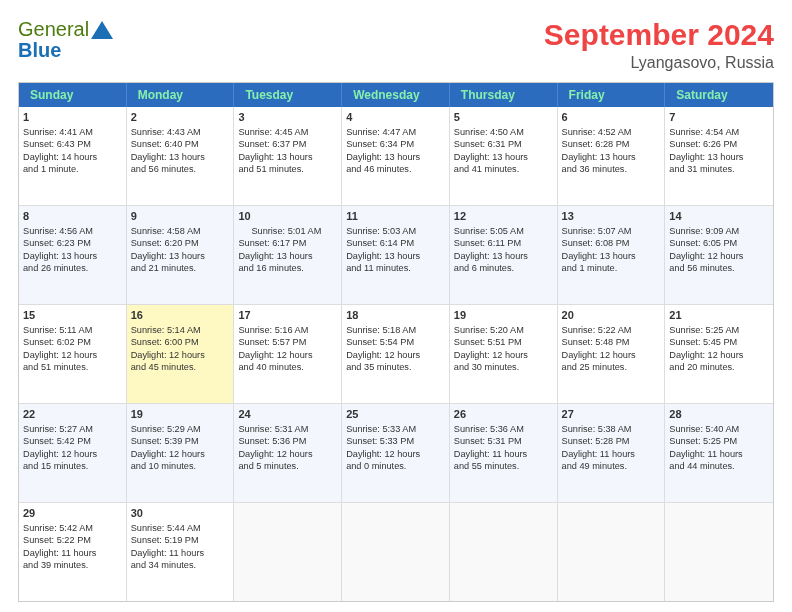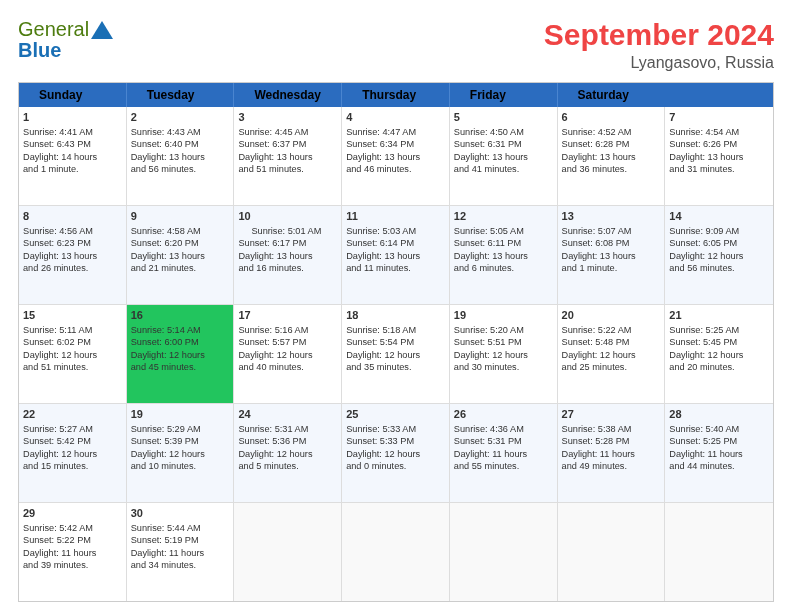--- a/index.html
+++ b/index.html
@@ -51,24 +51,24 @@
       display: flex;
       flex-direction: column;
       border: 1px solid #ccc;
     }
     .cal-header-row {
       display: grid;
       grid-template-columns: repeat(7, 1fr);
       background: #2b6cbf;
     }
     .cal-header-cell {
-      color: #000000;
+      color: #86efac;
       font-size: 12px;
       font-weight: bold;
-      padding: 5px 20px;
+      padding: 5px 11px;
       text-align: left;
       border-right: 1px solid #4a85d0;
     }
     .cal-header-cell:last-child { border-right: none; }
     .cal-body {
       flex: 1;
       display: flex;
       flex-direction: column;
     }
     .cal-row {
@@ -123,20 +123,21 @@
     </div>
     <div class="title-area">
       <div class="month-title">September 2024</div>
       <div class="location">Lyangasovo, Russia</div>
     </div>
   </div>
 
   <div class="calendar">
     <div class="cal-header-row">
       <div class="cal-header-cell">Sunday</div>
+      <div class="cal-header-cell">Monday</div>
       <div class="cal-header-cell">Tuesday</div>
       <div class="cal-header-cell">Wednesday</div>
       <div class="cal-header-cell">Thursday</div>
       <div class="cal-header-cell">Friday</div>
       <div class="cal-header-cell">Saturday</div>
     </div>
     <div class="cal-body" id="cal-body">
     <div class="cal-row">
           <div class="cal-cell" style="background: rgb(255, 255, 255);"><span class="day-num">1</span><span style="white-space: pre-line;">Sunrise: 4:41 AM
 Sunset: 6:43 PM
@@ -195,21 +196,21 @@
           <div class="cal-cell" style="background: rgb(243, 247, 253);"><span class="day-num">14</span><span style="white-space: pre-line;">Sunrise: 9:09 AM
 Sunset: 6:05 PM
 Daylight: 12 hours
 and 56 minutes.</span></div>
         </div>
         <div class="cal-row">
           <div class="cal-cell" style="background: rgb(255, 255, 255);"><span class="day-num">15</span><span style="white-space: pre-line;">Sunrise: 5:11 AM
 Sunset: 6:02 PM
 Daylight: 12 hours
 and 51 minutes.</span></div>
-          <div class="cal-cell" style="background: #22c55e;"><span class="day-num">16</span><span style="white-space: pre-line;">Sunrise: 5:14 AM
+          <div class="cal-cell" style="background: #fef9c3;"><span class="day-num">16</span><span style="white-space: pre-line;">Sunrise: 5:14 AM
 Sunset: 6:00 PM
 Daylight: 12 hours
 and 45 minutes.</span></div>
           <div class="cal-cell" style="background: rgb(255, 255, 255);"><span class="day-num">17</span><span style="white-space: pre-line;">Sunrise: 5:16 AM
 Sunset: 5:57 PM
 Daylight: 12 hours
 and 40 minutes.</span></div>
           <div class="cal-cell" style="background: rgb(255, 255, 255);"><span class="day-num">18</span><span style="white-space: pre-line;">Sunrise: 5:18 AM
 Sunset: 5:54 PM
 Daylight: 12 hours
@@ -237,21 +238,21 @@
 Daylight: 12 hours
 and 10 minutes.</span></div>
           <div class="cal-cell" style="background: rgb(243, 247, 253);"><span class="day-num">24</span><span style="white-space: pre-line;">Sunrise: 5:31 AM
 Sunset: 5:36 PM
 Daylight: 12 hours
 and 5 minutes.</span></div>
           <div class="cal-cell" style="background: rgb(243, 247, 253);"><span class="day-num">25</span><span style="white-space: pre-line;">Sunrise: 5:33 AM
 Sunset: 5:33 PM
 Daylight: 12 hours
 and 0 minutes.</span></div>
-          <div class="cal-cell" style="background: rgb(243, 247, 253);"><span class="day-num">26</span><span style="white-space: pre-line;">Sunrise: 4:36 AM
+          <div class="cal-cell" style="background: rgb(243, 247, 253);"><span class="day-num">26</span><span style="white-space: pre-line;">Sunrise: 5:36 AM
 Sunset: 5:31 PM
 Daylight: 11 hours
 and 55 minutes.</span></div>
           <div class="cal-cell" style="background: rgb(243, 247, 253);"><span class="day-num">27</span><span style="white-space: pre-line;">Sunrise: 5:38 AM
 Sunset: 5:28 PM
 Daylight: 11 hours
 and 49 minutes.</span></div>
           <div class="cal-cell" style="background: rgb(243, 247, 253);"><span class="day-num">28</span><span style="white-space: pre-line;">Sunrise: 5:40 AM
 Sunset: 5:25 PM
 Daylight: 11 hours

